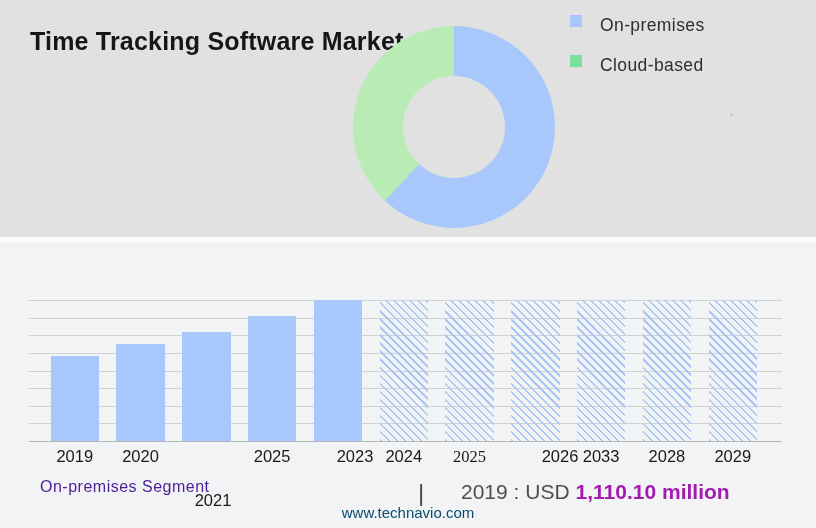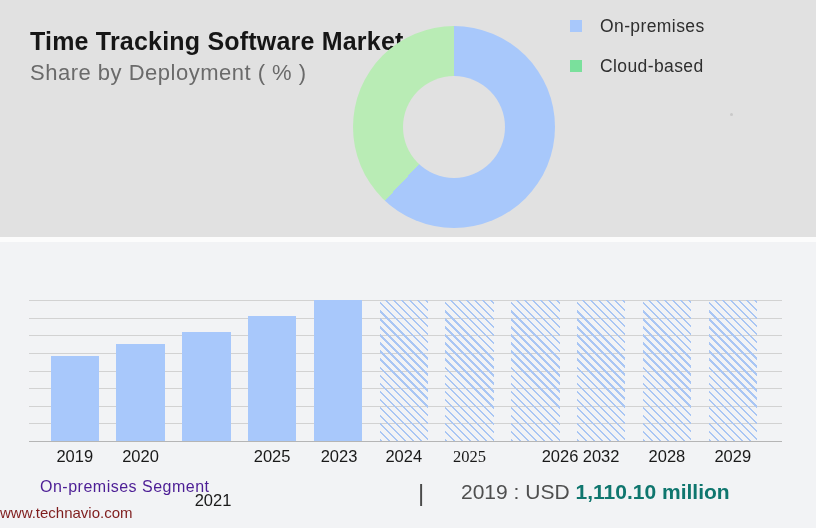--- a/index.html
+++ b/index.html
@@ -12,21 +12,21 @@
   .sep-line { position:absolute; left:0; top:237px; width:816px; height:5px; background:#fcfcfc; }
   .title { position:absolute; left:30px; top:27px; font-size:25px; font-weight:bold; color:#161616; letter-spacing:0.2px; }
   .subtitle { position:absolute; left:30px; top:60px; font-size:22px; font-weight:normal; color:#6a6a6a; letter-spacing:0.5px; }
 
   
   .donut { position:absolute; left:353px; top:26px; width:202px; height:202px; border-radius:50%; }
   .donut-hole { position:absolute; left:50px; top:50px; width:102px; height:102px; border-radius:50%; background:#e1e1e1; }
 
   
   .legend { position:absolute; left:570px; top:15px; }
-  .legend-row { display:flex; align-items:center; height:22px; margin-bottom:18px; }
+  .legend-row { display:flex; height:22px; margin-bottom:18px; }
   .legend-swatch { width:12px; height:12px; margin-right:18px; flex:0 0 auto; }
   .legend-label { font-size:17.5px; color:#2e2e2e; letter-spacing:0.4px; }
 
   .artifact-dot { position:absolute; left:730px; top:113px; width:3px; height:3px; border-radius:50%; background:#c9c9c9; }
 
   
   .plot { position:absolute; left:29px; top:300px; width:753px; height:141px; }
   .gridline { position:absolute; left:0; width:100%; height:1px; background:#d2d2d2; z-index:0; }
   .baseline { position:absolute; left:0; bottom:-1px; width:100%; height:1.5px; background:#b5b5b5; z-index:3; }
   .bar { position:absolute; bottom:0; width:48.5px; z-index:1; }
@@ -34,31 +34,30 @@
   .bar.hatched {
     background-image:repeating-linear-gradient(45deg,
       #a9c6f4 0px, #a9c6f4 1.7px, transparent 1.7px, transparent 5.7px);
   }
   .x-label { position:absolute; top:147px; width:66px; text-align:center; font-size:16.5px; color:#191919; }
 
   
   .segment-label { position:absolute; left:40px; top:478px; font-size:16px; color:#4c1d95; letter-spacing:0.5px; }
   .divider { position:absolute; left:418px; top:479px; font-size:24px; font-weight:300; color:#4a4a4a; }
   .annotation { position:absolute; left:461px; top:480px; font-size:21px; color:#4f4f4f; white-space:nowrap; }
-  .annotation .bold-val { font-weight:bold; color:#0f766e; margin-left:6px; }
-  .site { position:absolute; left:0; top:504px; width:816px; font-size:15px; color:#7f1d1d; }
+  .annotation .bold-val { font-weight:bold; color:#a21caf; margin-left:6px; }
+  .site { position:absolute; left:0; top:504px; width:816px; text-align:center; font-size:15px; color:#0c4a6e; }
 </style>
 </head>
 <body>
 
 <div class="page">
 
   <div class="header">
     <div class="title">Time Tracking Software Market</div>
-    <div class="subtitle">Share by Deployment ( % )</div>
 
     <div class="donut" style="background: conic-gradient(rgb(168, 200, 251) 0deg, rgb(168, 200, 251) 223.2deg, rgb(185, 236, 181) 223.2deg, rgb(185, 236, 181) 360deg);">
       <div class="donut-hole"></div>
     </div>
 
     <div class="legend">
       <div class="legend-row">
         <span class="legend-swatch" style="background: rgb(168, 200, 251);"></span>
         <span class="legend-label">On-premises</span>
       </div>
@@ -85,29 +84,29 @@
       <div class="gridline" style="top: 123.38px;"></div>
       <div class="bar solid" style="left: 21.5px; height: 84.6px;"></div>
       <div class="x-label" style="left: 12.8px;">2019</div>
       <div class="bar solid" style="left: 87.3px; height: 97.3px;"></div>
       <div class="x-label" style="left: 78.5px;">2020</div>
       <div class="bar solid" style="left: 153.1px; height: 108.6px;"></div>
       <div class="x-label" style="left: 151px; margin-top: 44px;">2021</div>
       <div class="bar solid" style="left: 218.9px; height: 125.5px;"></div>
       <div class="x-label" style="left: 210.1px;">2025</div>
       <div class="bar solid" style="left: 284.7px; height: 141px;"></div>
-      <div class="x-label" style="left: 277px;">2023</div>
+      <div class="x-label" style="left: 293px;">2023</div>
       <div class="bar hatched" style="left: 350.5px; height: 141px;"></div>
       <div class="x-label" style="left: 341.8px;">2024</div>
       <div class="bar hatched" style="left: 416.3px; height: 141px;"></div>
       <div class="x-label" style="left: 407.5px; font-family: Liberation Serif, serif;">2025</div>
       <div class="bar hatched" style="left: 482.1px; height: 141px;"></div>
       <div class="x-label" style="left: 498px;">2026</div>
       <div class="bar hatched" style="left: 547.9px; height: 141px;"></div>
-      <div class="x-label" style="left: 539.1px;">2032</div>
+      <div class="x-label" style="left: 539.1px;">2033</div>
       <div class="bar hatched" style="left: 613.7px; height: 141px;"></div>
       <div class="x-label" style="left: 604.9px;">2028</div>
       <div class="bar hatched" style="left: 679.5px; height: 141px;"></div>
       <div class="x-label" style="left: 670.8px;">2029</div>
     </div>
 
   <div class="segment-label">On-premises Segment</div>
   <div class="divider">|</div>
   <div class="annotation"><span>2019 : USD</span><span class="bold-val">1,110.10 million</span></div>
   <div class="site">www.technavio.com</div>

